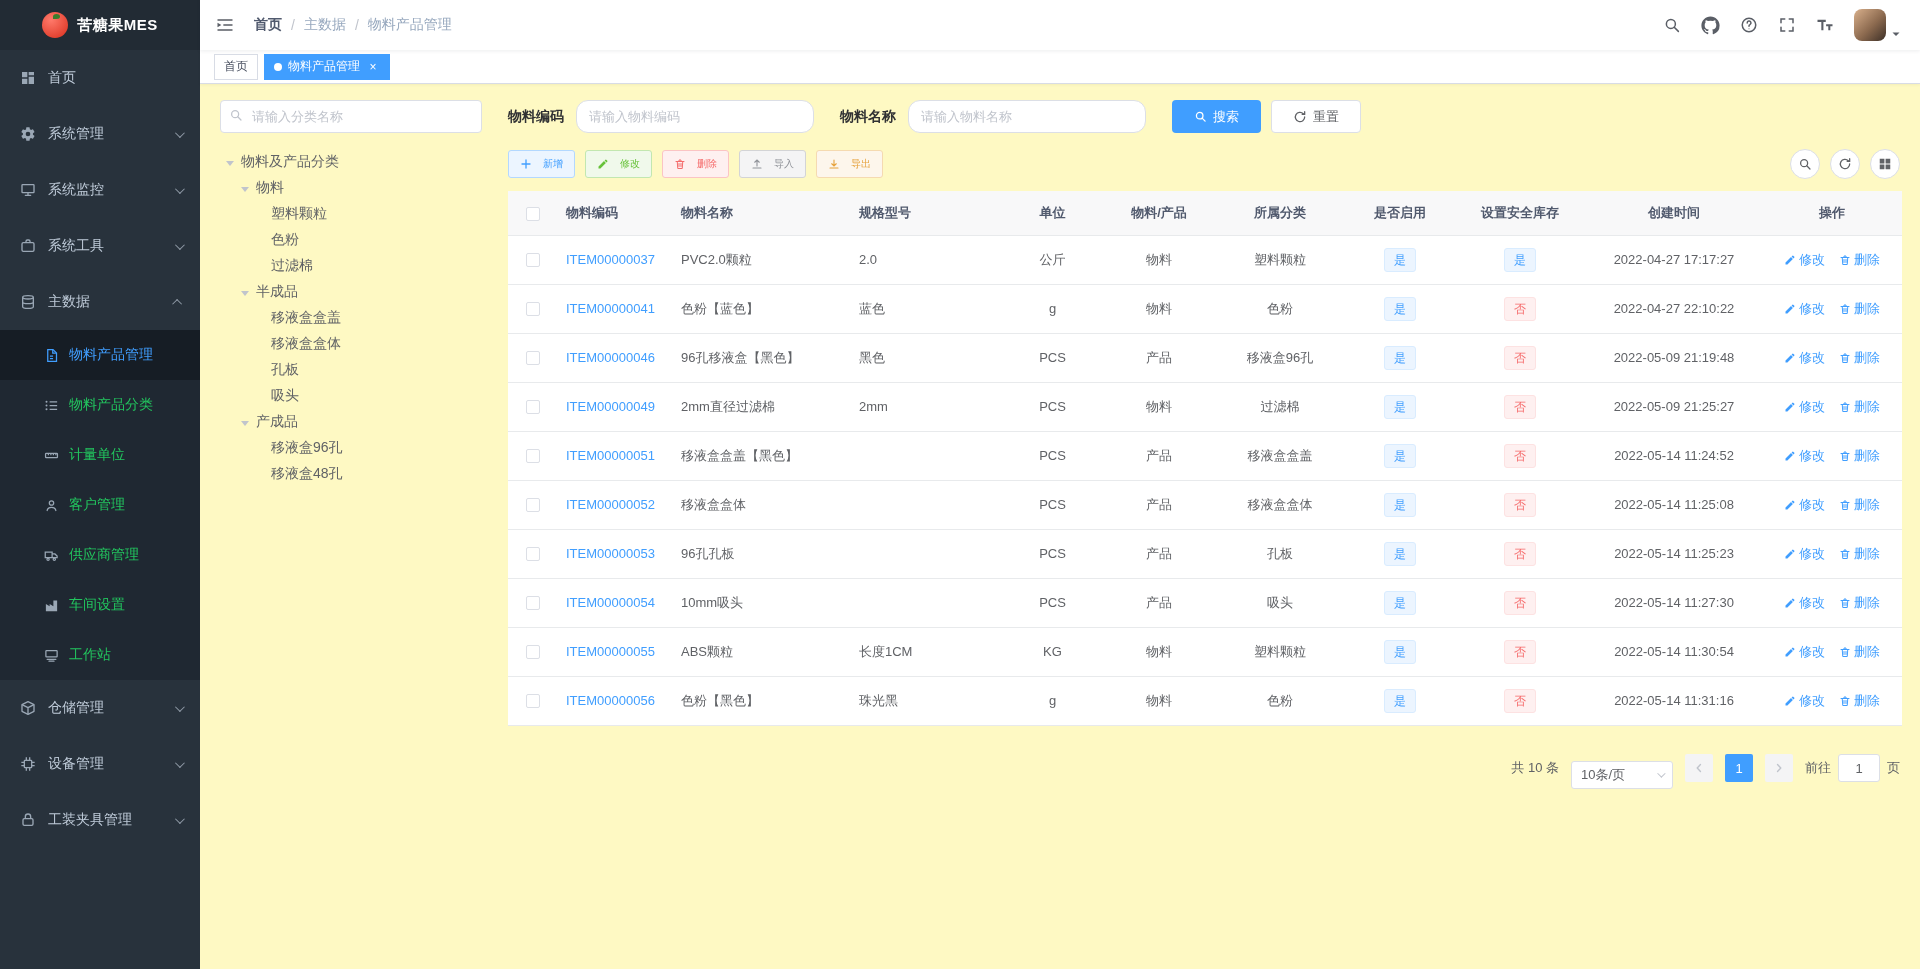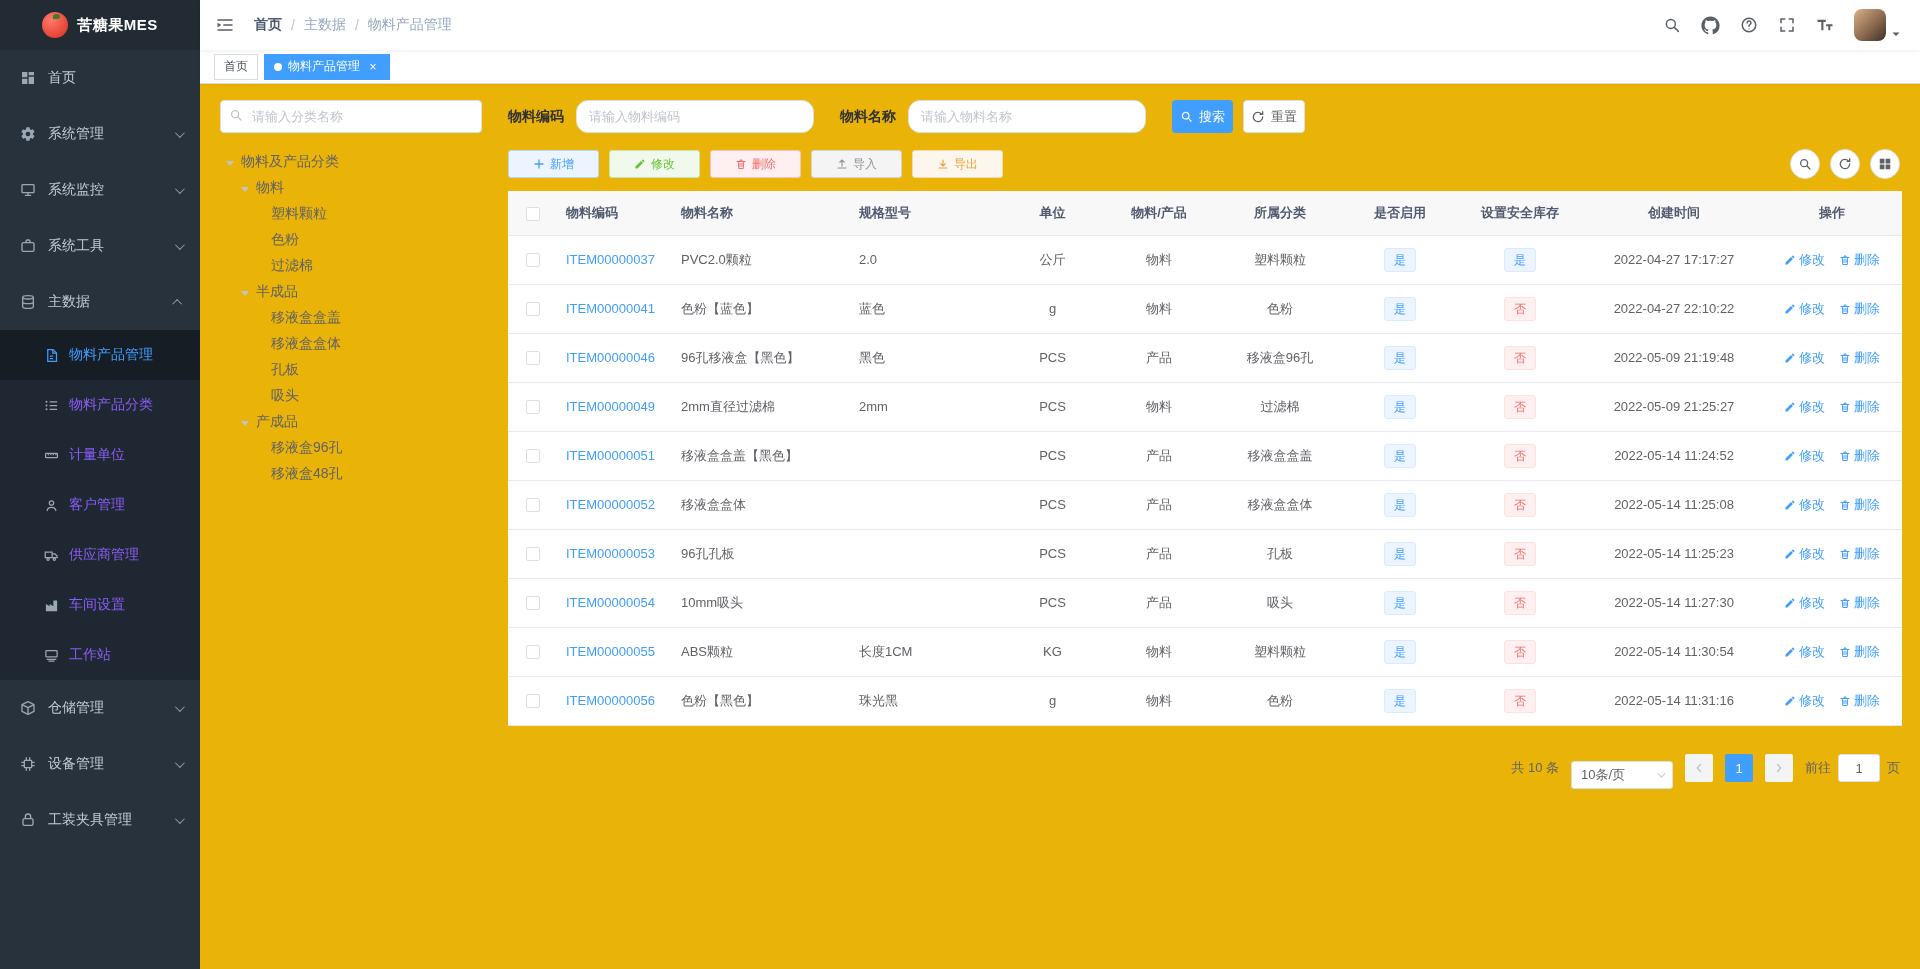--- a/index.html
+++ b/index.html
@@ -14,21 +14,21 @@
   .logo-icon::after { content:""; position:absolute; top:2px; left:11px; width:7px; height:5px; background:#3a7d2c; border-radius:50% 50% 50% 0; }
   .logo-text { color:#fff; font-weight:bold; font-size:15px; letter-spacing:.5px; }
   .menu { flex:1; overflow:hidden; }
   .menu-item { height:56px; display:flex; align-items:center; padding:0 18px 0 20px; gap:12px; font-size:14px;
     color:#bfcbd9; cursor:pointer; }
   .menu-item .ico { color:#9aa7b5; display:inline-flex; }
   .chev { width:7px; height:7px; border-right:1.5px solid #8f9aa6; border-bottom:1.5px solid #8f9aa6; display:inline-block; margin-left:auto; }
   .chev.down { transform:rotate(45deg) translateY(-2px); }
   .chev.up   { transform:rotate(-135deg) translateY(-2px); }
   .submenu { background:#1f2832; }
-  .submenu-item { height:50px; display:flex; align-items:center; padding-left:44px; gap:10px; font-size:14px; color:#8b5cf6; cursor:pointer; }
+  .submenu-item { height:50px; display:flex; align-items:center; padding-left:44px; gap:10px; font-size:14px; color:#22c55e; cursor:pointer; }
   .submenu-item .ico { color:#9aa7b5; display:inline-flex; }
   .submenu-item.active { background:#161d25; color:#409eff; }
   .submenu-item.active .ico { color:#409eff; }
 
   
   .main { flex:1; min-width:0; display:flex; flex-direction:column; }
   .header { height:50px; background:#fff; display:flex; align-items:center; padding-right:18px;
     box-shadow:0 1px 4px rgba(0,21,41,.08); position:relative; z-index:3; }
   .hamburger { width:50px; height:100%; display:flex; align-items:center; justify-content:center; cursor:pointer; color:#5a5e66; }
   .breadcrumb { display:flex; align-items:center; gap:9px; font-size:14px; margin-left:4px; }
@@ -45,44 +45,44 @@
   
   .tags { height:34px; background:#fff; border-bottom:1px solid #d8dce5; box-shadow:0 1px 3px rgba(0,0,0,.05);
     display:flex; align-items:center; padding:0 14px; gap:6px; position:relative; z-index:2; }
   .tag { height:26px; display:inline-flex; align-items:center; gap:6px; padding:0 9px; border:1px solid #d8dce5;
     background:#fff; color:#495060; font-size:12px; cursor:pointer; }
   .tag.active { background:#409eff; border-color:#409eff; color:#fff; }
   .tag .dot { width:8px; height:8px; border-radius:50%; background:#fff; }
   .tag .close { width:14px; height:14px; border-radius:50%; display:flex; align-items:center; justify-content:center; font-size:12px; line-height:1; }
 
   
-  .content { flex:1; background:#eab308; padding:16px 20px; display:flex; gap:26px; overflow:hidden; }
+  .content { flex:1; background:#fef9c3; padding:16px 20px; display:flex; gap:26px; overflow:hidden; }
   .left-panel { width:262px; flex-shrink:0; }
   .tree-search { position:relative; margin-bottom:16px; }
   .tree-search .ico { position:absolute; left:9px; top:8px; color:#c0c4cc; }
   .tree-search input { width:100%; height:33px; border:1px solid #dcdfe6; border-radius:4px; padding:0 10px 0 31px;
     font-size:13px; color:#606266; outline:none; }
   .tree-search input::placeholder { color:#c0c4cc; }
   .tree { font-size:14px; color:#606266; }
   .tree-node { height:26px; display:flex; align-items:center; cursor:pointer; }
   .caret-exp { width:0; height:0; border-top:5px solid #c0c4cc; border-left:4px solid transparent; border-right:4px solid transparent; margin:2px 7px 0 0; flex-shrink:0; }
   .caret-spacer { width:15px; flex-shrink:0; }
 
   .right-panel { flex:1; min-width:0; display:flex; flex-direction:column; }
 
   .form-row { display:flex; align-items:center; margin-bottom:16px; }
   .form-label { font-size:14px; font-weight:bold; color:#303133; margin-right:12px; white-space:nowrap; }
   .form-input { width:238px; height:33px; border:1px solid #dcdfe6; border-radius:12px; padding:0 12px; font-size:13px; color:#606266; outline:none; margin-right:26px; }
   .form-input::placeholder { color:#c0c4cc; }
-  .btn { height:33px; border-radius:4px; font-size:13px; display:inline-flex; align-items:center; gap:6px; padding:0 7px; cursor:pointer; border:1px solid transparent; white-space:nowrap; }
+  .btn { height:33px; border-radius:4px; font-size:13px; display:inline-flex; align-items:center; gap:6px; padding:0 21px; cursor:pointer; border:1px solid transparent; white-space:nowrap; }
   .btn-primary { background:#409eff; color:#fff; }
   .btn-default { background:#fff; border-color:#dcdfe6; color:#606266; margin-left:10px; }
 
   .toolbar { display:flex; align-items:center; gap:10px; margin-bottom:12px; }
-  .btn-mini { height:28px; padding:0 24px; font-size:12px; border-radius:3px; display:inline-flex; align-items:center; gap:5px; cursor:pointer; border:1px solid; white-space:nowrap; }
+  .btn-mini { height:28px; padding:0 11px; font-size:10px; border-radius:3px; display:inline-flex; align-items:center; gap:11px; cursor:pointer; border:1px solid; white-space:nowrap; }
   .plain-primary { background:#ecf5ff; border-color:#b3d8ff; color:#409eff; }
   .plain-success { background:#f0f9eb; border-color:#c2e7b0; color:#67c23a; }
   .plain-danger  { background:#fef0f0; border-color:#fbc4c4; color:#f56c6c; }
   .plain-info    { background:#f4f4f5; border-color:#d3d4d6; color:#909399; }
   .plain-warning { background:#fdf6ec; border-color:#f5dab1; color:#e6a23c; }
   .toolbar-right { margin-left:auto; display:flex; gap:10px; }
   .tool-circle { width:30px; height:30px; border:1px solid #dcdfe6; border-radius:50%; display:flex; align-items:center; justify-content:center; color:#606266; background:#fff; cursor:pointer; }
 
   table { width:100%; border-collapse:collapse; table-layout:fixed; font-size:13px; color:#606266; }
   thead th { height:44px; background:#f8f8f9; color:#515a6e; font-weight:bold; border-bottom:1px solid #e8eaec; padding:0 8px; }

